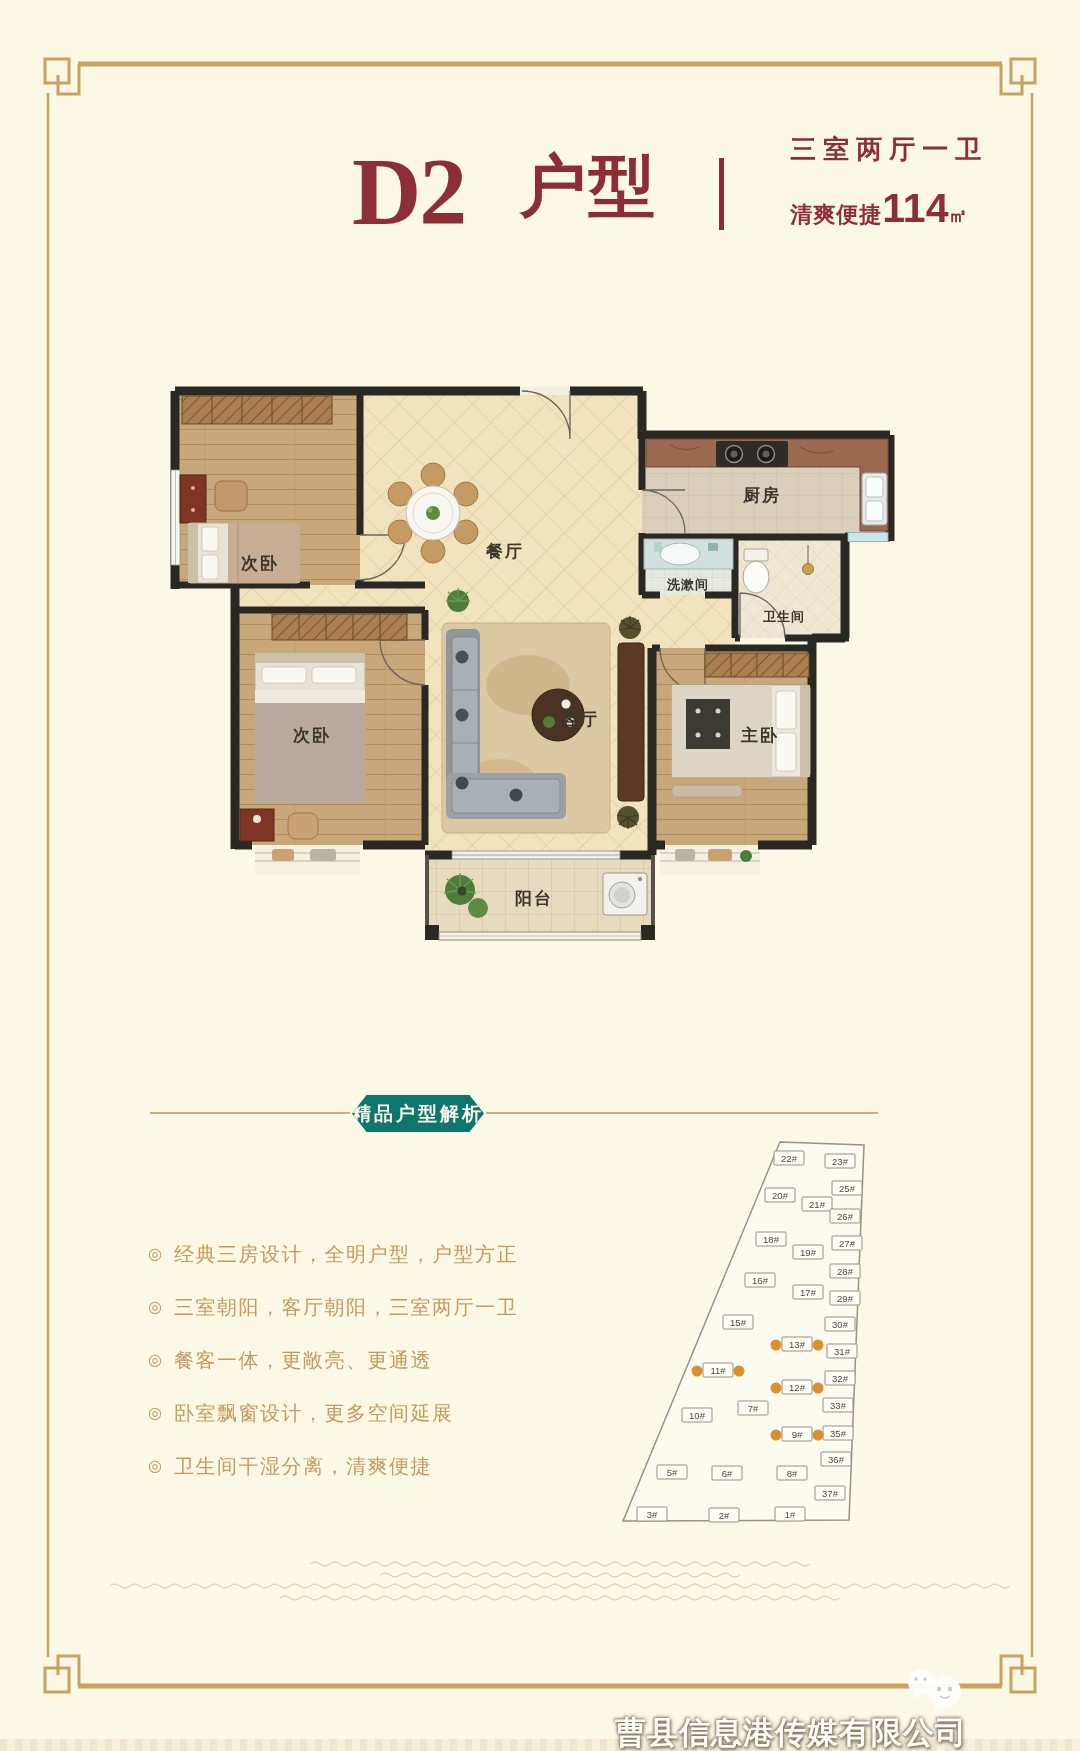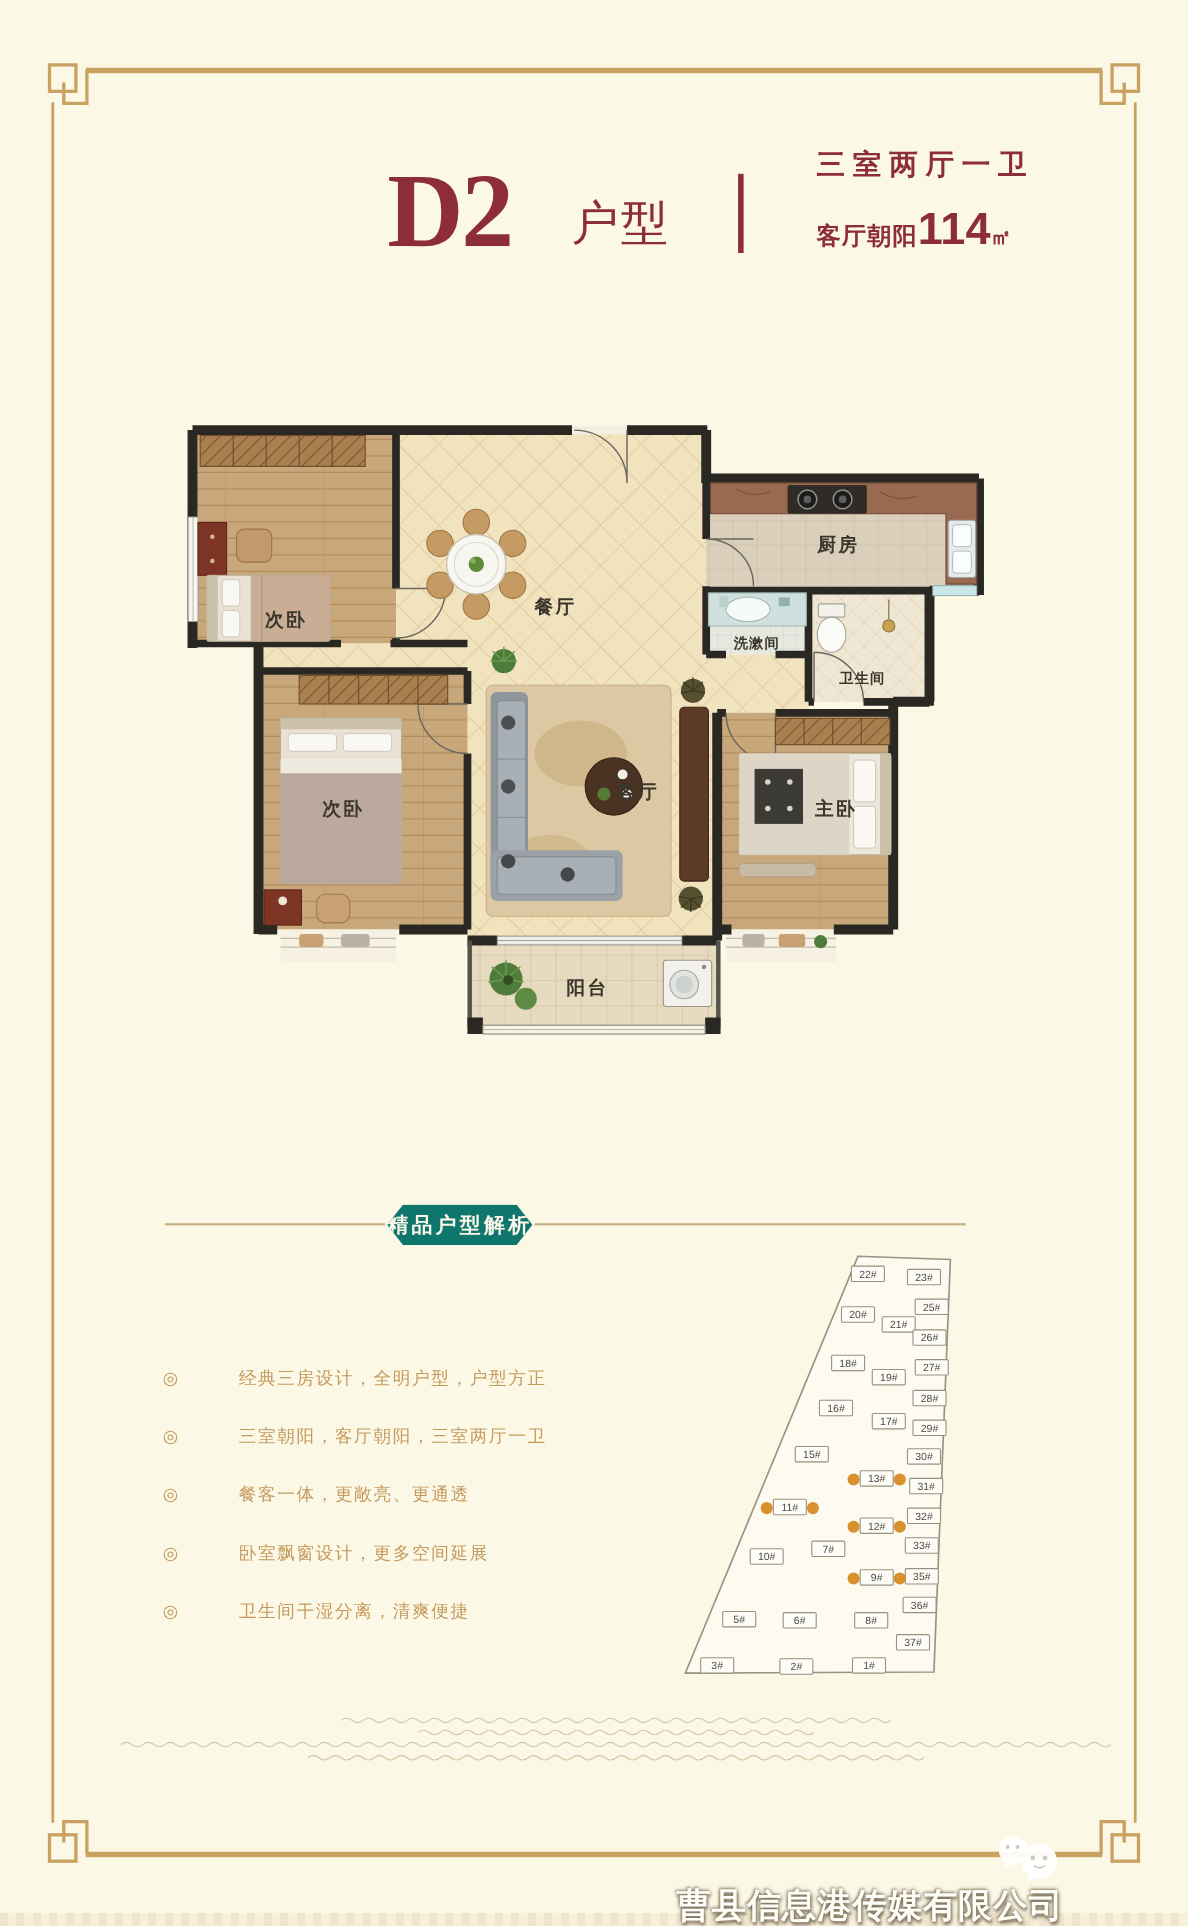--- a/index.html
+++ b/index.html
@@ -7,21 +7,21 @@
        font-family:"Liberation Sans","DejaVu Sans",sans-serif;}
   .abs{position:absolute;}
 
   
   #frame{left:0;top:0;z-index:1;}
 
   
   .title-row{left:352px;top:132px;display:flex;align-items:flex-end;z-index:2;color:#8D2E36;gap:48px;}
   .title-main{font-family:"Liberation Serif","DejaVu Serif",serif;font-size:96px;font-weight:700;
               line-height:.88;letter-spacing:-2px;}
-  .title-suffix{font-size:43px;font-weight:400;margin-left:6px;margin-bottom:2px;letter-spacing:2px;}
+  .title-suffix{font-size:67px;font-weight:700;margin-left:6px;margin-bottom:2px;letter-spacing:2px;}
   .title-divider{width:5px;height:72px;background:#8D2E36;margin:0 18px 4px 14px;}
   .title-right{margin-bottom:2px;}
   .title-spec{font-size:26px;font-weight:700;letter-spacing:7px;margin-bottom:18px;}
   .title-area{font-size:22px;font-weight:700;letter-spacing:1px;}
   .title-area .num{font-size:41px;font-weight:900;letter-spacing:0;}
   .title-area .unit{font-size:19px;}
 
   
   #plan{left:160px;top:385px;z-index:2;}
   #plan text{font-family:"Liberation Sans","DejaVu Sans",sans-serif;}
@@ -30,21 +30,21 @@
   .banner-line{top:1112px;height:2px;background:#C6B183;z-index:2;}
   .banner-badge{left:352px;top:1095px;width:132px;height:37px;background:#0f766e;z-index:3;
      clip-path:polygon(11% 0,89% 0,100% 50%,89% 100%,11% 100%,0 50%);
      display:flex;align-items:center;justify-content:center;}
   .banner-badge span{color:#FBF6E8;font-size:19px;font-weight:700;letter-spacing:3px;}
 
   
   .features{left:148px;top:1242px;z-index:2;}
   .feature-item{display:flex;align-items:center;margin-bottom:29px;color:#C49A5E;}
   .feature-bullet{font-size:16px;margin-right:12px;line-height:24px;}
-  .feature-text{font-size:16px;letter-spacing:1.5px;line-height:24px;margin-left:43px;}
+  .feature-text{font-size:20px;letter-spacing:1.5px;line-height:24px;}
 
   
   #siteplan{left:545px;top:1128px;z-index:2;}
 
   
   #script-lines{left:90px;top:1556px;z-index:2;opacity:.85;}
 
   
   .watermark{left:609px;top:1666px;z-index:5;display:flex;align-items:flex-end;flex-direction:column;}
   .wm-text{font-size:31px;font-weight:700;color:#FDFDF8;letter-spacing:1px;margin-left:6px;
@@ -74,21 +74,21 @@
     </g>
   </g>
 </svg>
 
 <div class="abs title-row">
   <span class="title-main">D2</span>
   <span class="title-suffix">户型</span>
   <span class="title-divider"></span>
   <span class="title-right">
     <div class="title-spec">三室两厅一卫</div>
-    <div class="title-area"><span>客厅朝阳</span><span class="num">114</span><span class="unit">㎡</span></div>
+    <div class="title-area"><span>清爽便捷</span><span class="num">114</span><span class="unit">㎡</span></div>
   </span>
 </div>
 
 <svg id="plan" class="abs" width="740" height="565" viewBox="0 0 740 565">
   <defs>
     <pattern id="wood" width="90" height="15" patternUnits="userSpaceOnUse">
       <rect width="90" height="15" fill="#C8A77B"></rect>
       <path d="M0 14.5 H90" stroke="#B18C5C" stroke-width="1"></path>
       <path d="M45 0 V15" stroke="#B18C5C" stroke-width=".7" opacity=".6"></path>
     </pattern>

